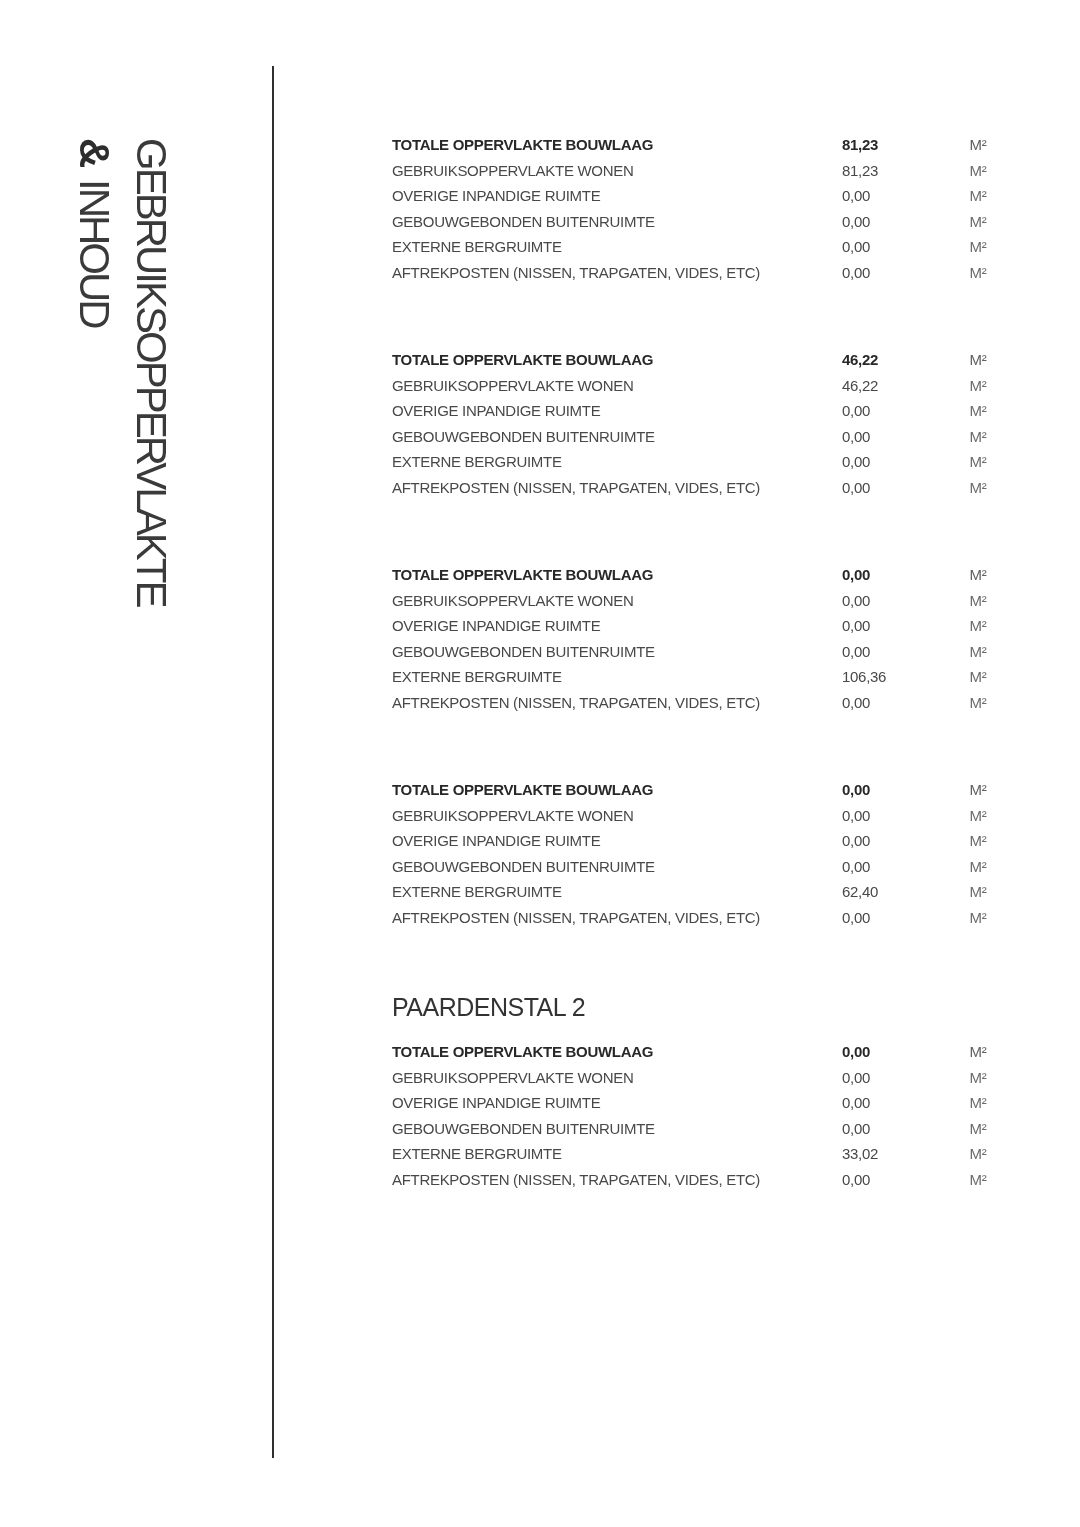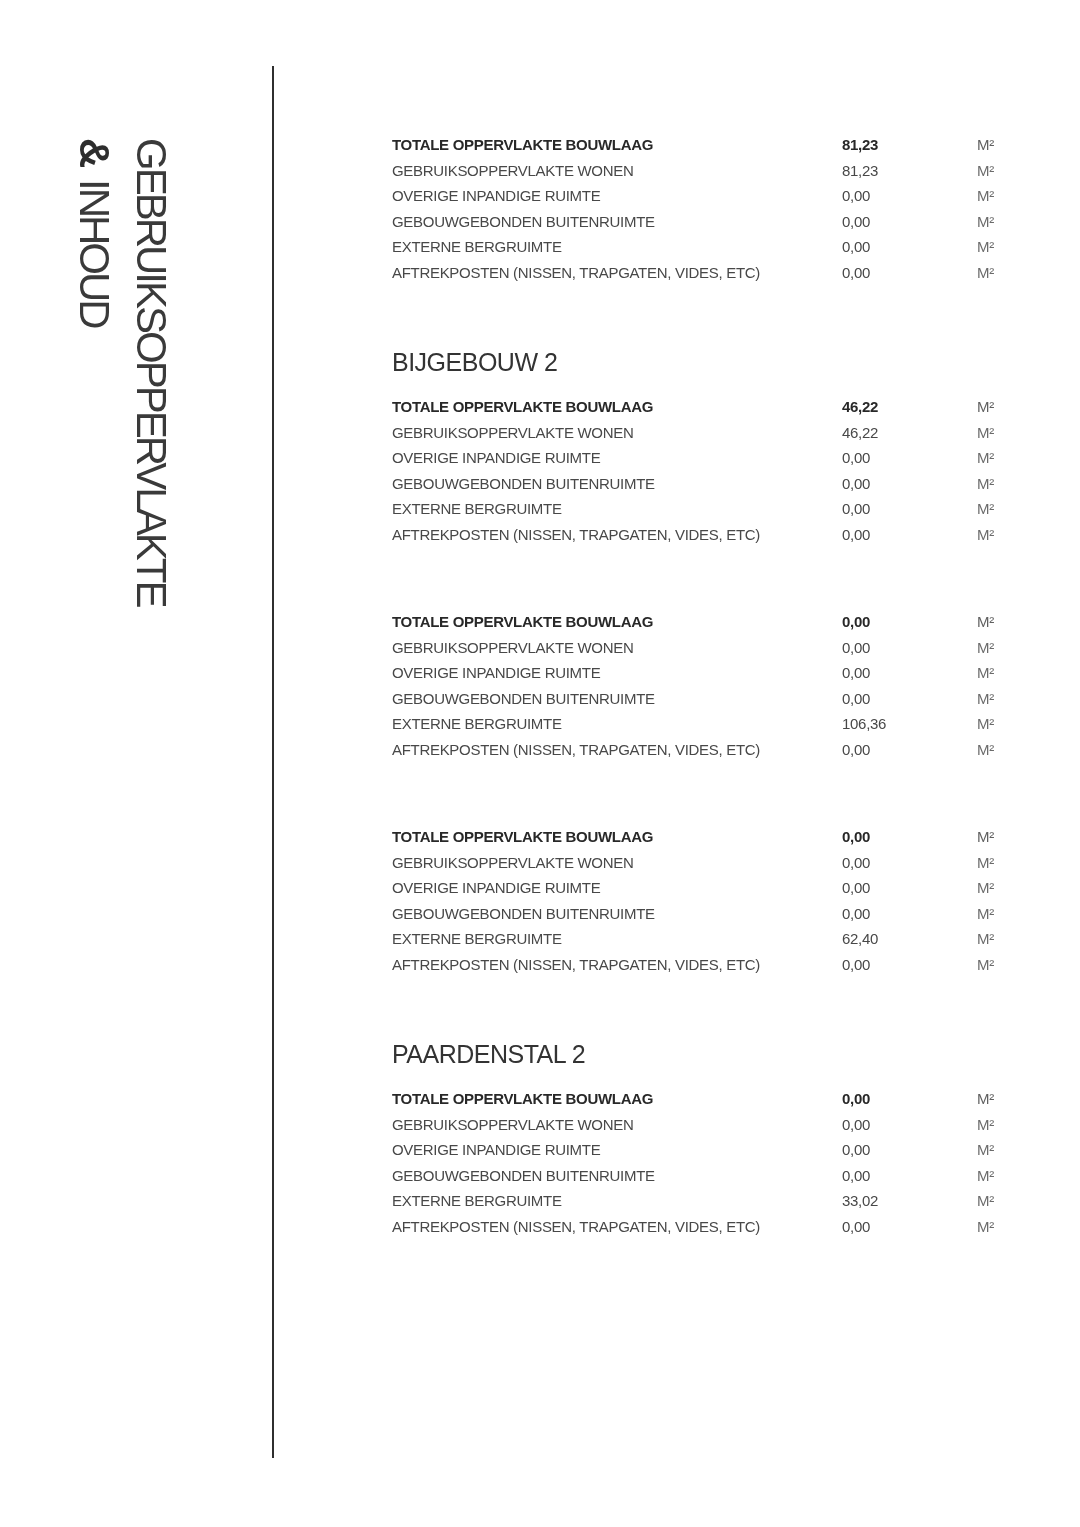--- a/index.html
+++ b/index.html
@@ -82,21 +82,21 @@
     overflow: hidden;
   }
   .row .value {
     width: 110px;
     text-align: left;
     white-space: nowrap;
   }
   .row .unit {
     width: 32px;
     margin-left: 10px;
-    text-align: right;
+    text-align: center;
     color: #6b6b6b;
     white-space: nowrap;
   }
   .row.bold {
     font-weight: 700;
     color: #282828;
   }
   .row.bold .unit {
     font-weight: 400;
     color: #606060;
@@ -151,21 +151,20 @@
 
   <div class="row">
     <span class="label">AFTREKPOSTEN (NISSEN, TRAPGATEN, VIDES, ETC)</span>
     <span class="value">0,00</span>
     <span class="unit">M²</span>
   </div>
 </div>
   </section>
 
   <section class="sec">
-    <h2 class="sec-title">BIJGEBOUW 2</h2>
     <div class="rows">
   <div class="row bold">
     <span class="label">TOTALE OPPERVLAKTE BOUWLAAG</span>
     <span class="value">46,22</span>
     <span class="unit">M²</span>
   </div>
 
   <div class="row">
     <span class="label">GEBRUIKSOPPERVLAKTE WONEN</span>
     <span class="value">46,22</span>

